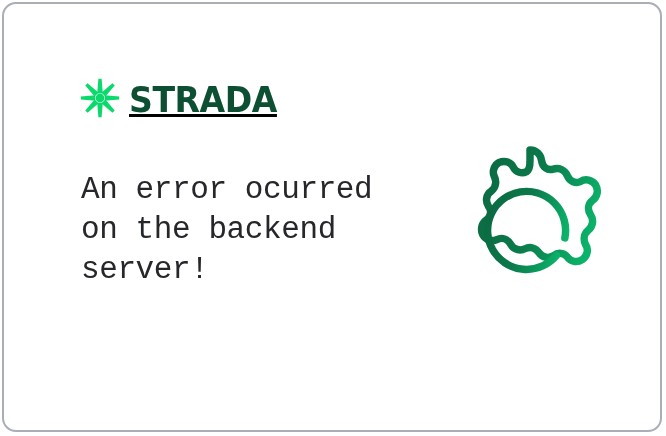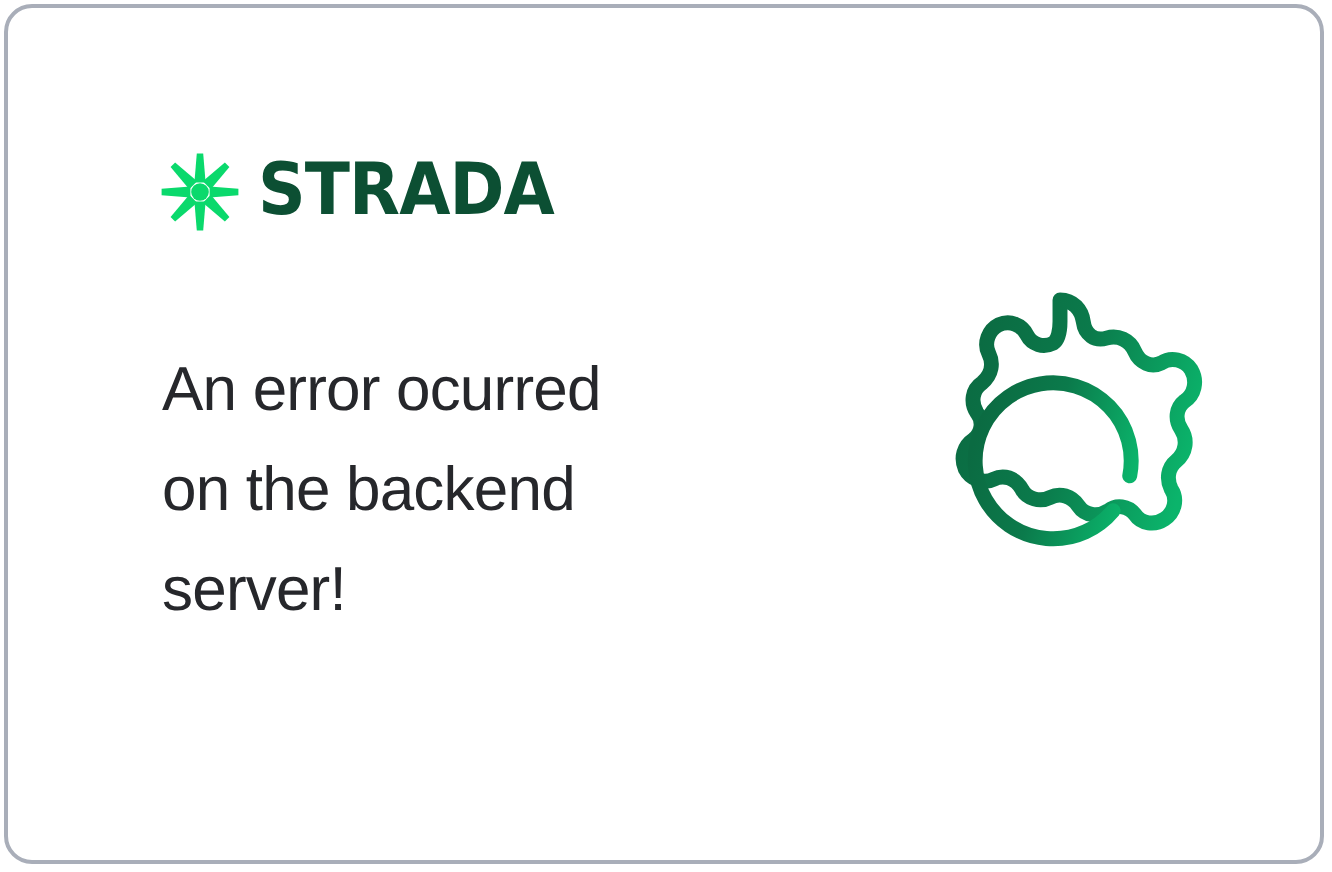--- a/index.html
+++ b/index.html
@@ -27,23 +27,24 @@
     border-radius: 14px;
     overflow: hidden;
   }
 
   
   .brand {
     position: absolute;
     left: 76px;
     top: 70px;
     display: flex;
-    align-items: center;
+    align-items: flex-end;
     gap: 9px;
     height: 44px;
+    text-decoration: underline;
   }
   .brand-mark {
     width: 40px;
     height: 40px;
     display: block;
     flex: 0 0 auto;
   }
   .brand-word {
     font-family: "DejaVu Sans", sans-serif;
     font-size: 36px;
@@ -55,24 +56,24 @@
     transform: scaleX(0.92);
     transform-origin: left center;
   }
 
   
   .error-message {
     position: absolute;
     left: 77px;
     top: 166px;
     width: 300px;
-    font-family: Liberation Sans, sans-serif;
+    font-family: Liberation Mono, monospace;
     font-size: 31px;
     font-weight: 500;
-    line-height: 50px;
+    line-height: 40px;
     letter-spacing: -0.4px;
     color: #26272b;
     white-space: pre-line;
   }
 
   
   .gear-illustration {
     position: absolute;
     left: 443px;
     top: 136px;

